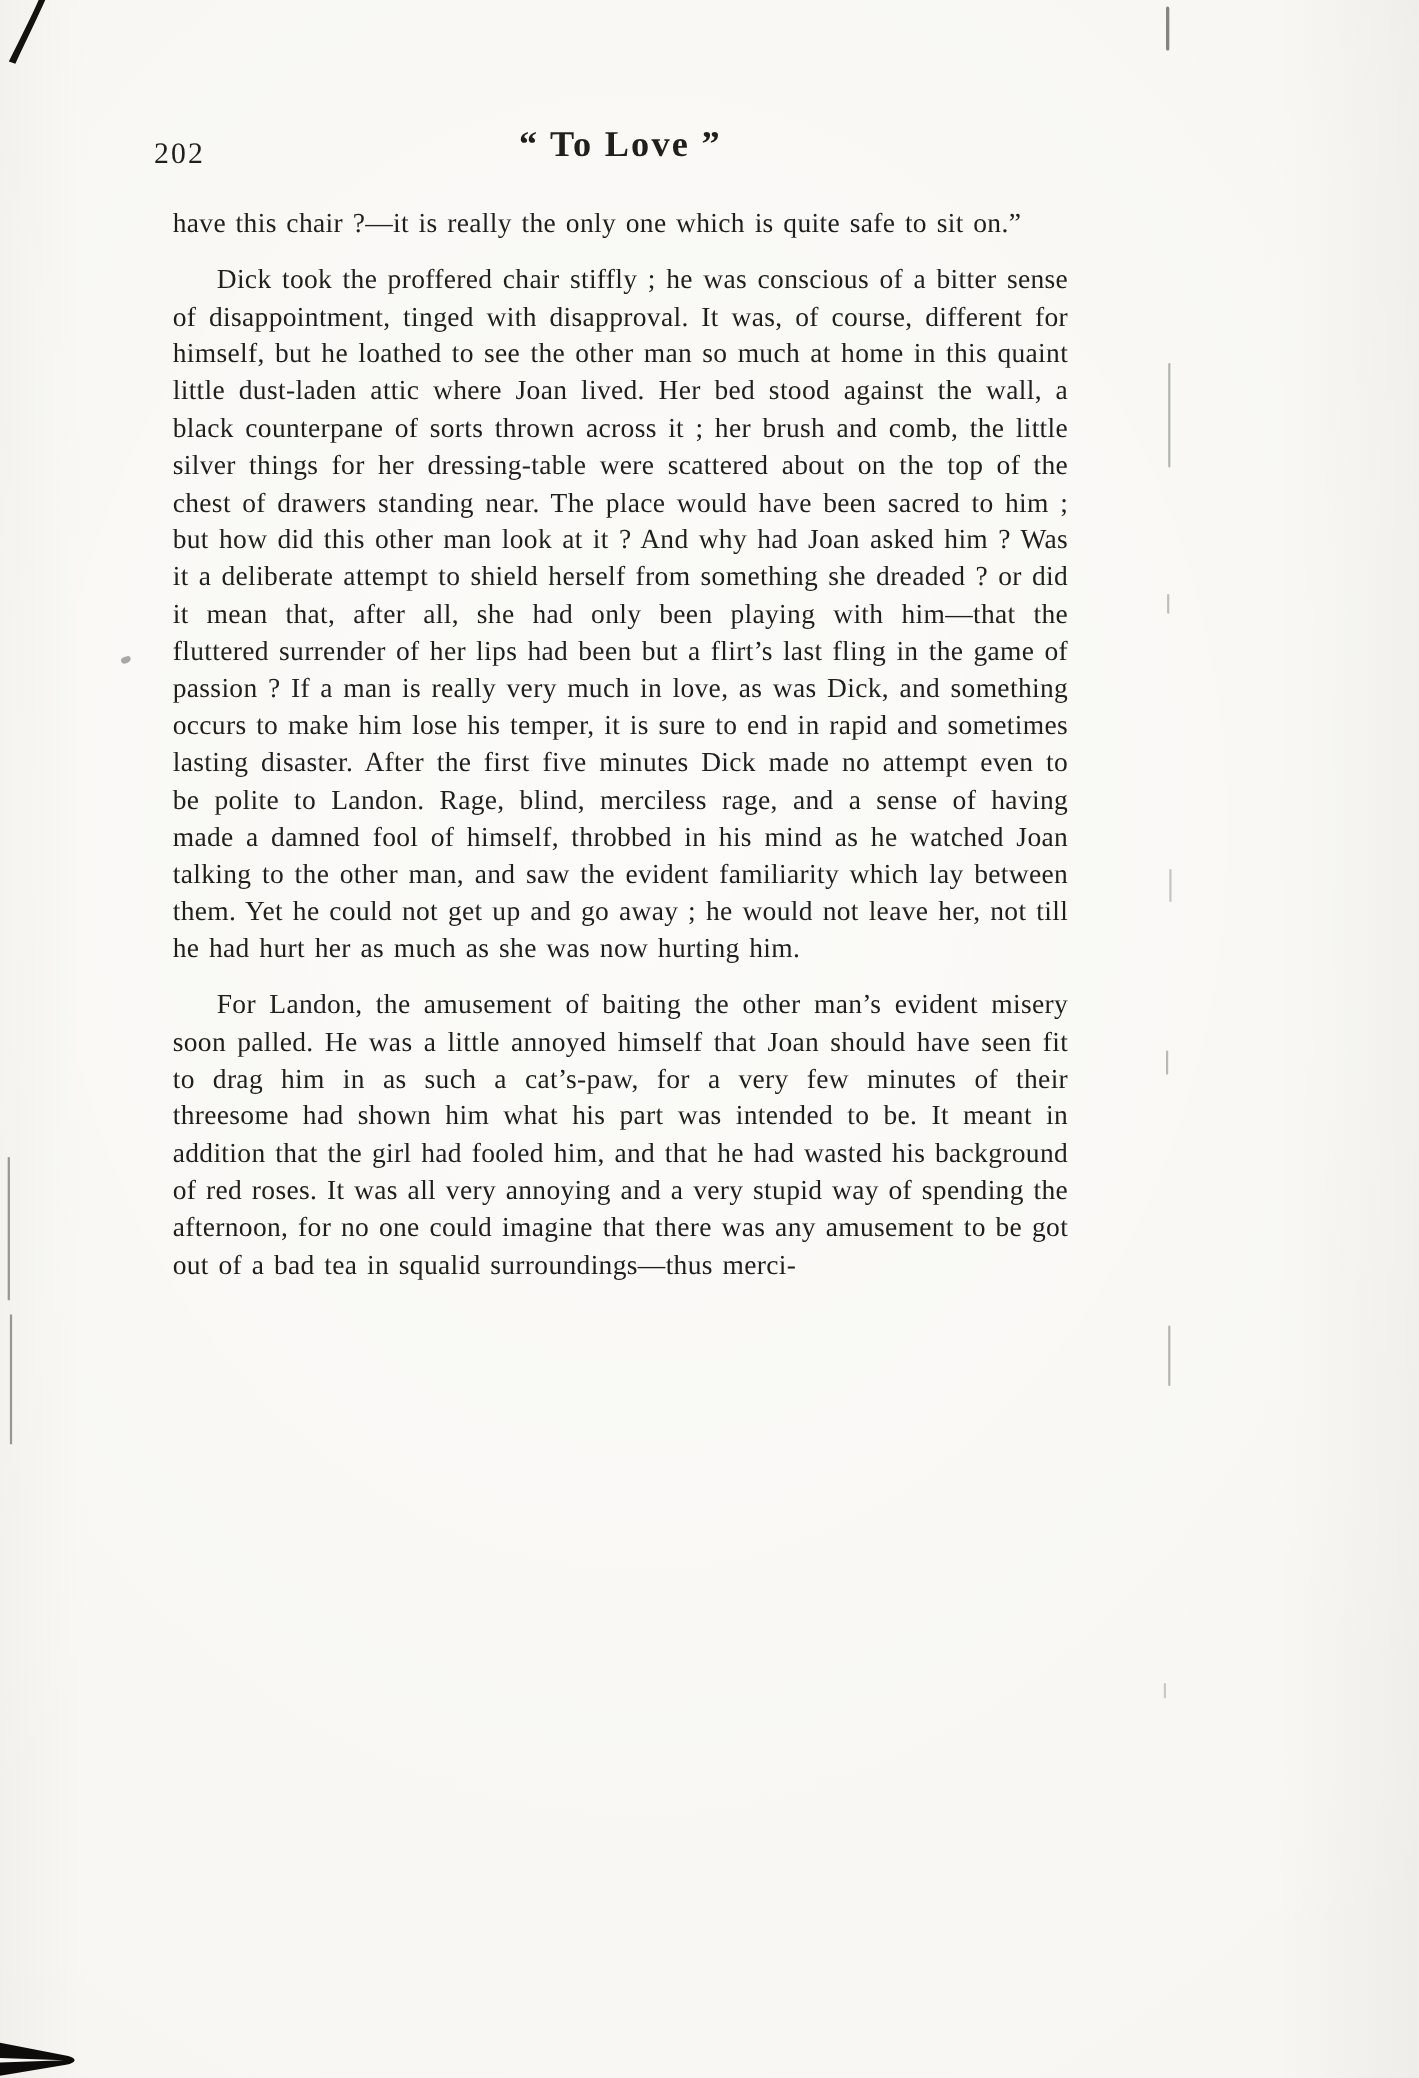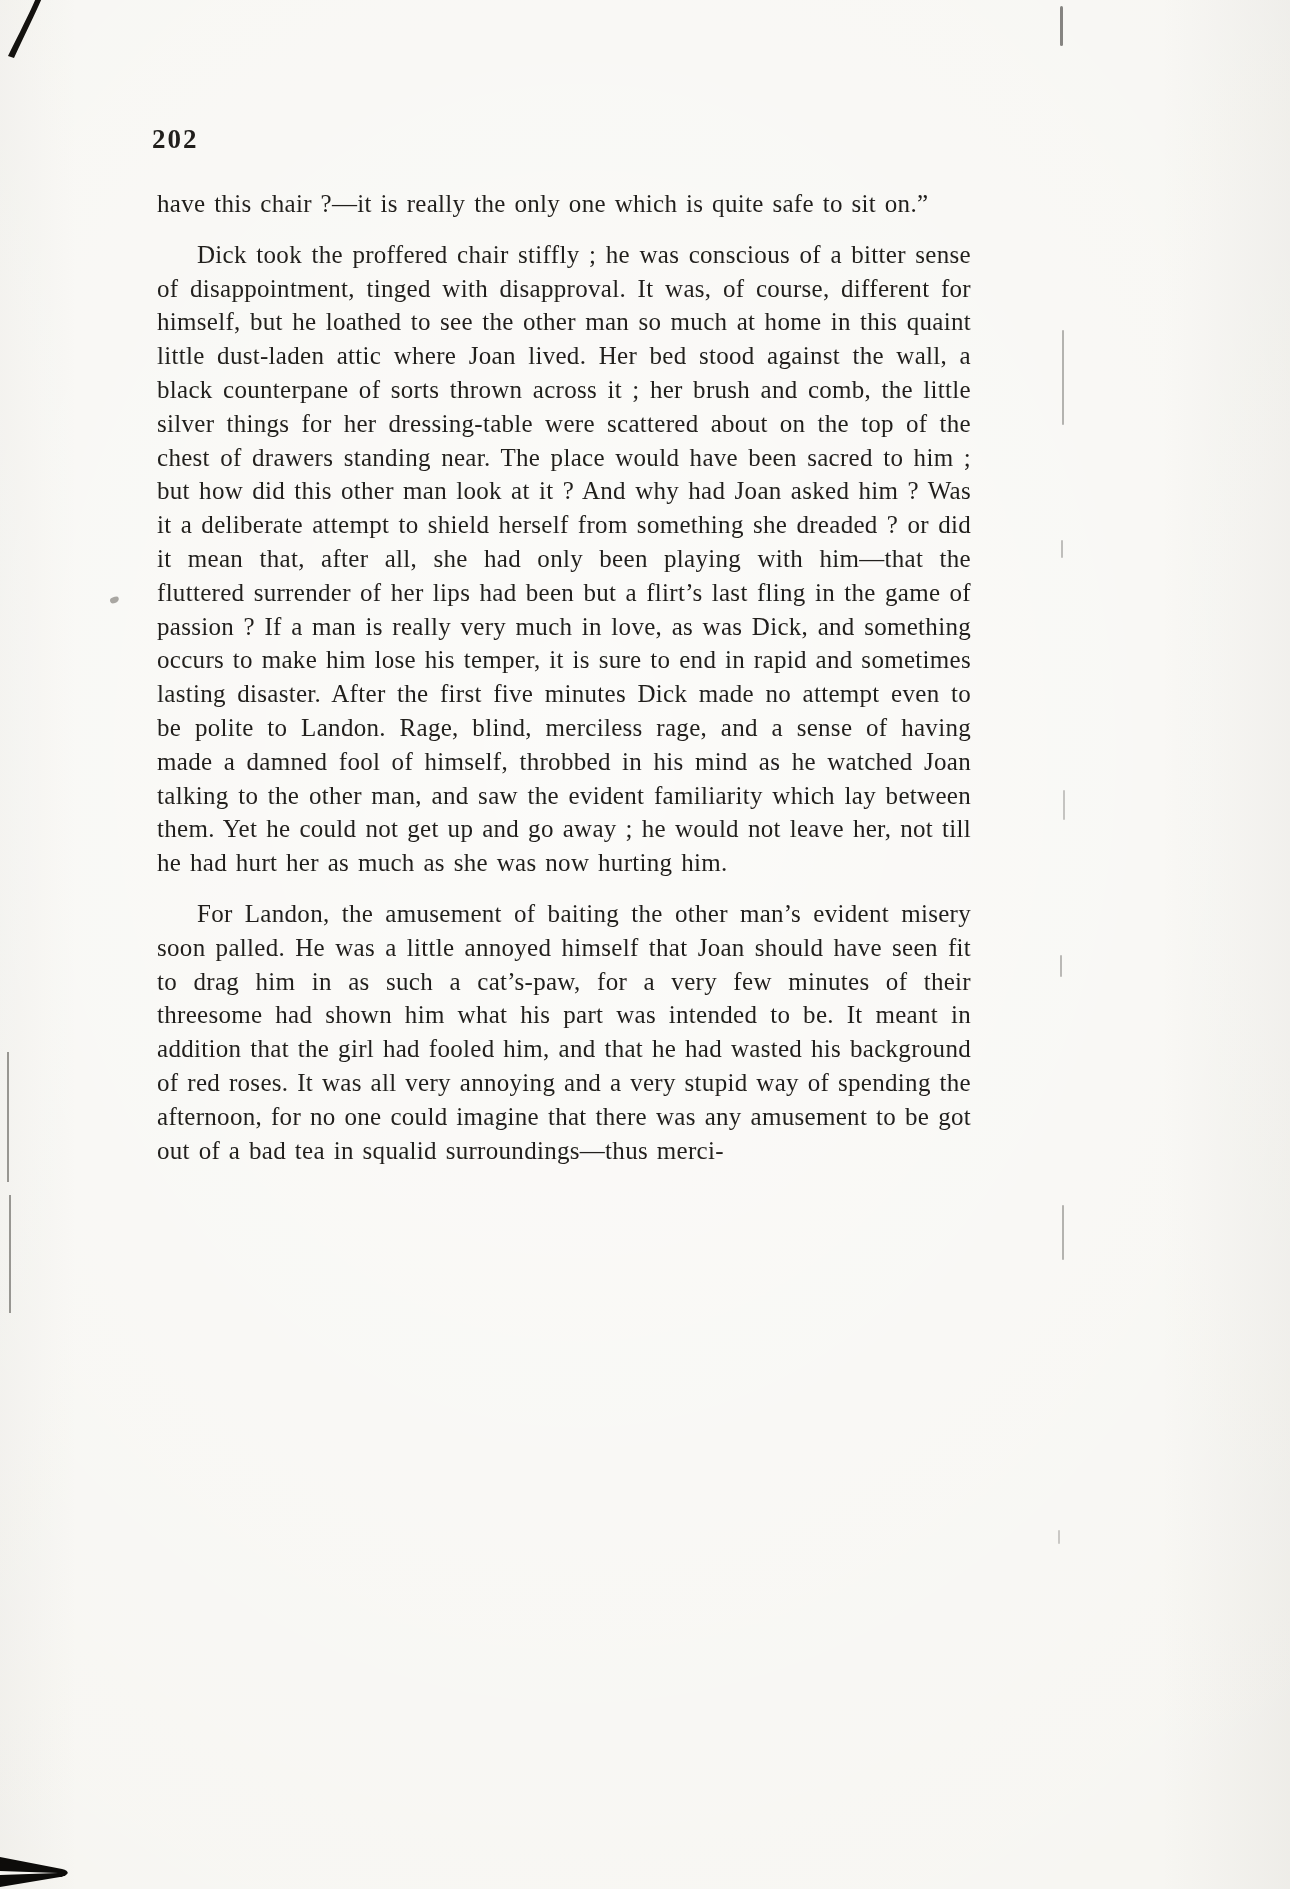--- a/index.html
+++ b/index.html
@@ -31,24 +31,24 @@
     left: 140px;
     top: 112px;
     width: 848px;
   }
   .page-header {
     position: relative;
     height: 58px;
   }
   .page-number {
     position: absolute;
-    left: 12px;
+    left: 0;
     top: 12px;
     font-size: 27px;
-    font-weight: bold;
+    font-weight: normal;
     letter-spacing: 2px;
   }
   .page-title {
     position: absolute;
     left: 0;
     right: 0;
     top: 2px;
     text-align: center;
     font-size: 33px;
     font-weight: bold;
@@ -101,20 +101,21 @@
 </style>
 </head>
 <body>
 
 <div class="scan-page">
 
   <div class="text-column">
 
     <div class="page-header">
       <span class="page-number">202</span>
+      <span class="page-title">“ To Love ”</span>
     </div>
 
     <div class="page-body">
       <p class="no-indent">have this chair ?—it is really the only one which is quite safe to sit on.”</p>
       <p>Dick took the proffered chair stiffly ; he was conscious of a bitter sense of disappointment, tinged with disapproval. It was, of course, different for himself, but he loathed to see the other man so much at home in this quaint little dust-laden attic where Joan lived.  Her bed stood against the wall, a black counterpane of sorts thrown across it ;  her brush and comb, the little silver things for her dressing-table were scattered about on the top of the chest of drawers standing near.  The place would have been sacred to him ; but how did this other man look at it ?  And why had Joan asked him ?  Was it a deliberate attempt to shield herself from something she dreaded ? or did it mean that, after all, she had only been playing with him—that the fluttered surrender of her lips had been but a flirt’s last fling in the game of passion ?  If a man is really very much in love, as was Dick, and something occurs to make him lose his temper, it is sure to end in rapid and sometimes lasting disaster. After the first five minutes Dick made no attempt even to be polite to Landon.  Rage, blind, merciless rage, and a sense of having made a damned fool of himself, throbbed in his mind as he watched Joan talking to the other man, and saw the evident familiarity which lay between them.  Yet he could not get up and go away ;  he would not leave her, not till he had hurt her as much as she was now hurting him.</p>
       <p>For Landon, the amusement of baiting the other man’s evident misery soon palled.  He was a little annoyed himself that Joan should have seen fit to drag him in as such a cat’s-paw, for a very few minutes of their threesome had shown him what his part was intended to be.  It meant in addition that the girl had fooled him, and that he had wasted his background of red roses.  It was all very annoying and a very stupid way of spending the afternoon, for no one could imagine that there was any amusement to be got out of a bad tea in squalid surroundings—thus merci-</p>
     </div>
 
   </div>
 

